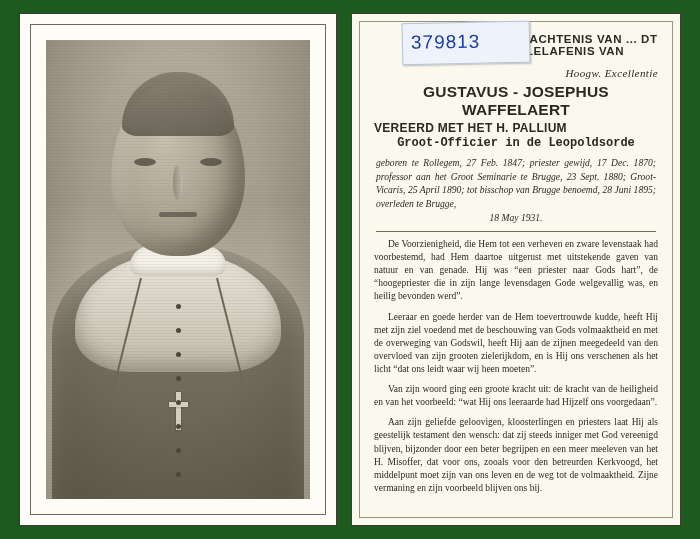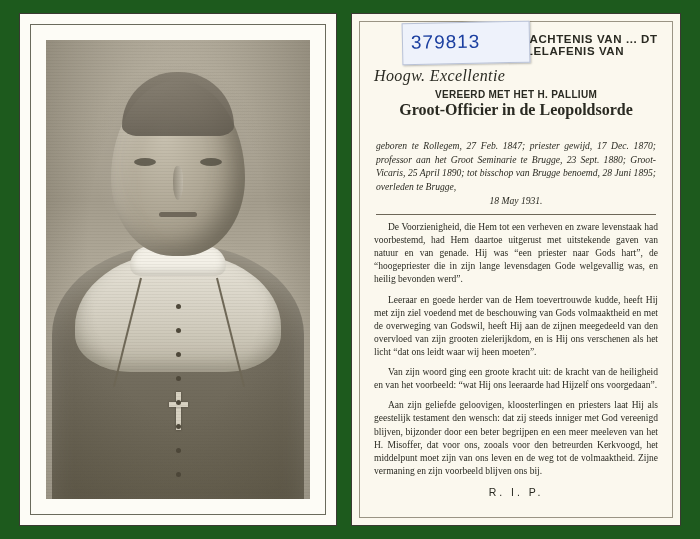--- a/index.html
+++ b/index.html
@@ -272,22 +272,22 @@
     text-align: center;
     font-family: "Liberation Sans", sans-serif;
     font-size: 11.5px;
     letter-spacing: .6px;
     font-weight: bold;
     color: #2a2a22;
     margin: 3px 0 0 0;
     padding-left: 70px;
   }
   .hdr-hoogw {
-    text-align: left;
-    font-size: 16px;
+    text-align: right;
+    font-size: 11px;
     font-style: italic;
     margin: 10px 0 4px 0;
     letter-spacing: .4px;
   }
   .hdr-name {
     text-align: center;
     font-family: "Liberation Sans", sans-serif;
     font-weight: bold;
     font-size: 15.5px;
     letter-spacing: .2px;
@@ -300,33 +300,33 @@
     letter-spacing: .3px;
     margin: 2px 0 1px 0;
   }
   .hdr-line3 {
     text-align: center;
     font-size: 10.5px;
     font-style: italic;
     margin: 1px 0;
   }
   .hdr-line4 {
-    text-align: center;
-    font-family: "Liberation Sans", sans-serif;
-    font-size: 10px;
+    text-align: left;
+    font-family: "Liberation Sans", sans-serif;
+    font-size: 12px;
     font-weight: bold;
     letter-spacing: .3px;
     margin: 2px 0 1px 0;
   }
   .hdr-line5 {
     text-align: center;
-    font-family: Liberation Serif, serif;
-    font-size: 16px;
+    font-family: Liberation Mono, monospace;
+    font-size: 12px;
     font-weight: bold;
-    margin: 1px 0 20px 0;
+    margin: 1px 0 6px 0;
   }
   .bio {
     font-size: 9.6px;
     font-style: italic;
     line-height: 1.42;
     text-align: justify;
     margin: 4px 2px 3px 2px;
   }
   .bio .last {
     display: block;
@@ -392,34 +392,34 @@
   <div class="card-right">
     <div class="frame"></div>
     <div class="rc-content">
 
       <div class="sticker">
         <span>379813</span>
       </div>
 
       <div class="hdr-zaliger">ZALIGER GEDACHTENIS VAN ... DT TOT ZIELELAFENIS VAN</div>
       <div class="hdr-hoogw">Hoogw. Excellentie</div>
+      <div class="hdr-name">GUSTAVUS - JOSEPHUS  WAFFELAERT</div>
       <div class="hdr-line4">VEREERD MET HET H. PALLIUM</div>
       <div class="hdr-line5">Groot-Officier in de Leopoldsorde</div>
 
       <div class="bio">
         <span>geboren te Rollegem, 27 Feb. 1847; priester gewijd, 17 Dec. 1870; professor aan het Groot Seminarie te Brugge, 23 Sept. 1880; Groot-Vicaris, 25 April 1890; tot bisschop van Brugge benoemd, 28 Juni 1895; overleden te Brugge,</span>
         <span class="last">18 May 1931.</span>
       </div>
 
       <hr class="rule">
 
       <div class="body-text">
         <p>De Voorzienigheid, die Hem tot een verheven en zware levenstaak had voorbestemd, had Hem daartoe uitgerust met uitstekende gaven van natuur en van genade. Hij was “een priester naar Gods hart”, de “hoogepriester die in zijn lange levensdagen Gode welgevallig was, en heilig bevonden werd”.</p>
         <p>Leeraar en goede herder van de Hem toevertrouwde kudde, heeft Hij met zijn ziel voedend met de beschouwing van Gods volmaaktheid en met de overweging van Godswil, heeft Hij aan de zijnen meegedeeld van den overvloed van zijn grooten zielerijkdom, en is Hij ons verschenen als het licht “dat ons leidt waar wij heen moeten”.</p>
         <p>Van zijn woord ging een groote kracht uit: de kracht van de heiligheid en van het voorbeeld: “wat Hij ons leeraarde had Hijzelf ons voorgedaan”.</p>
         <p>Aan zijn geliefde geloovigen, kloosterlingen en priesters laat Hij als geestelijk testament den wensch: dat zij steeds inniger met God vereenigd blijven, bijzonder door een beter begrijpen en een meer meeleven van het H. Misoffer, dat voor ons, zooals voor den betreurden Kerkvoogd, het middelpunt moet zijn van ons leven en de weg tot de volmaaktheid. Zijne vermaning en zijn voorbeeld blijven ons bij.</p>
       </div>
 
-      <div class="rip">R. I. P.</div>
 
     </div>
   </div>
 </div>
 
 </body></html>

